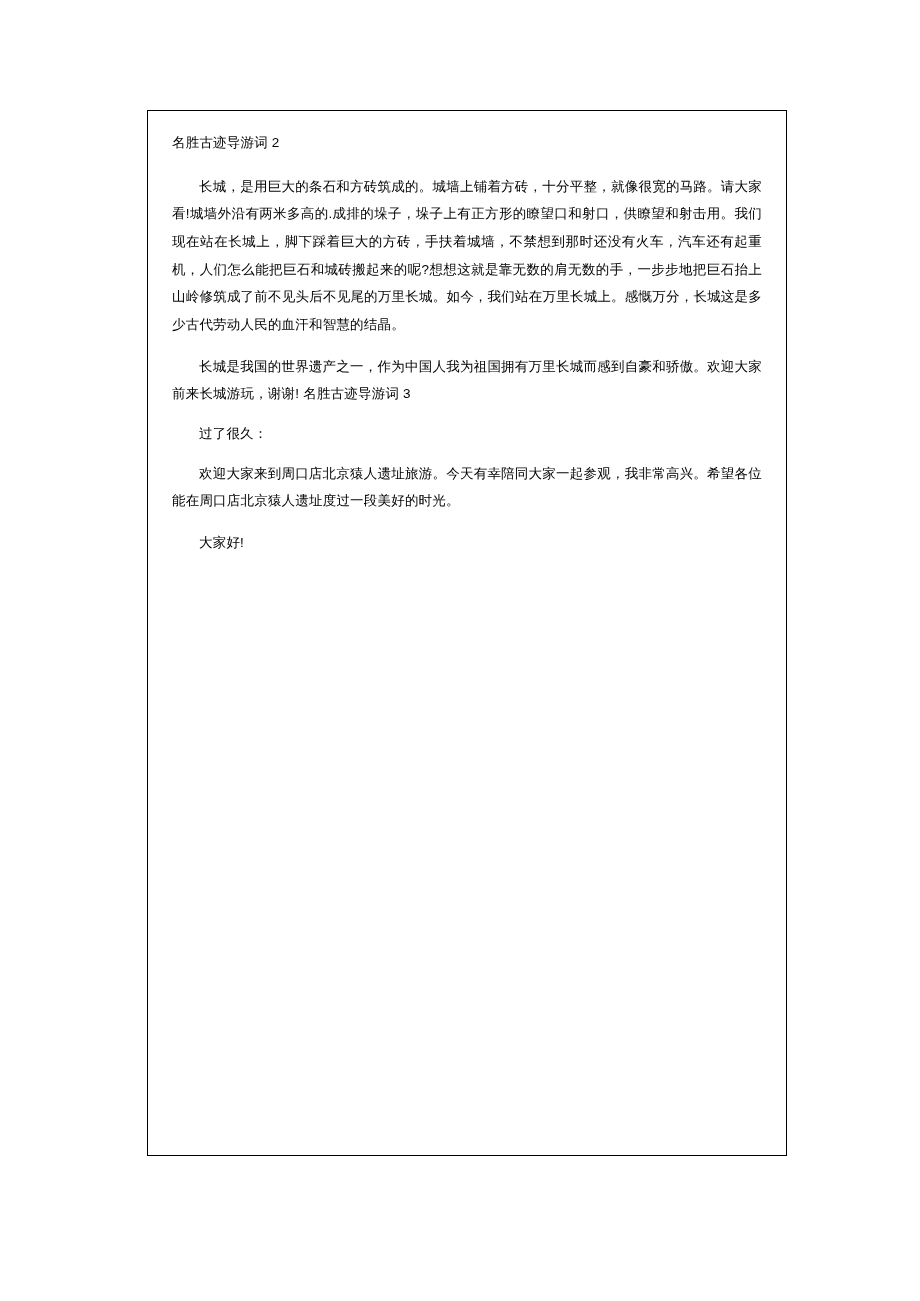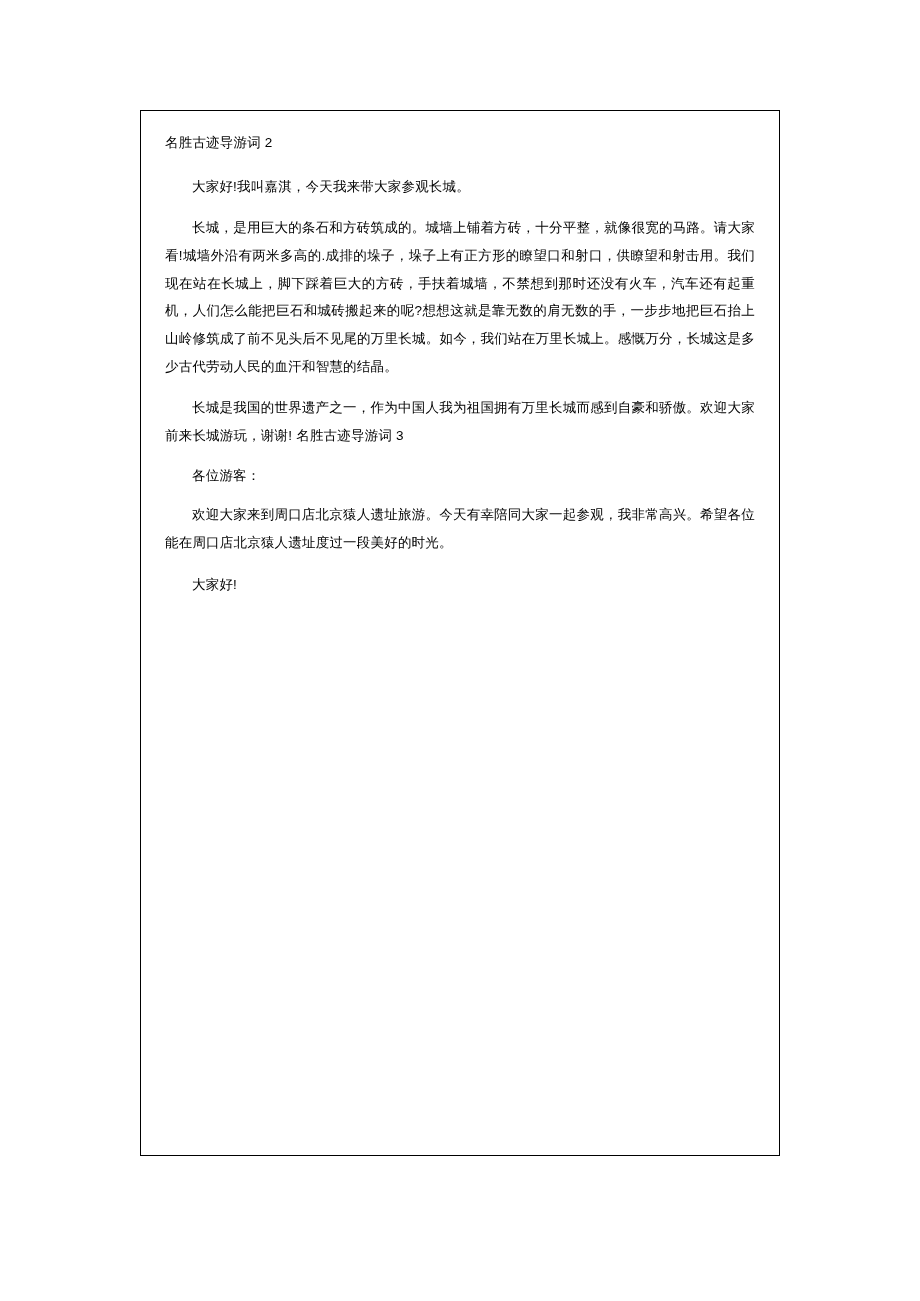--- a/index.html
+++ b/index.html
@@ -11,20 +11,21 @@
     width: 920px;
     height: 1301px;
     font-family: "Liberation Sans", sans-serif;
     color: #000000;
   }
   .page {
     position: relative;
     width: 732px;
     height: 1301px;
     box-sizing: border-box;
+    margin-left: 7px;
   }
   .doc-frame {
     position: absolute;
     left: 140px;
     top: 110px;
     width: 640px;
     height: 1046px;
     border: 1px solid #000000;
     box-sizing: border-box;
     background: #ffffff;
@@ -52,21 +53,20 @@
     margin-bottom: 16px;
   }
 </style>
 </head>
 <body>
 
 <div class="page">
   <div class="doc-frame">
     <div class="doc-body">
       <p class="heading">名胜古迹导游词 2</p>
-      <p class="indent">大家好!我叫嘉淇，今天我来带大家参观长城。</p>
       <p class="indent">长城，是用巨大的条石和方砖筑成的。城墙上铺着方砖，十分平整，就像很宽的马路。请大家看!城墙外沿有两米多高的.成排的垛子，垛子上有正方形的瞭望口和射口，供瞭望和射击用。我们现在站在长城上，脚下踩着巨大的方砖，手扶着城墙，不禁想到那时还没有火车，汽车还有起重机，人们怎么能把巨石和城砖搬起来的呢?想想这就是靠无数的肩无数的手，一步步地把巨石抬上山岭修筑成了前不见头后不见尾的万里长城。如今，我们站在万里长城上。感慨万分，长城这是多少古代劳动人民的血汗和智慧的结晶。</p>
       <p class="indent tight">长城是我国的世界遗产之一，作为中国人我为祖国拥有万里长城而感到自豪和骄傲。欢迎大家前来长城游玩，谢谢! 名胜古迹导游词 3</p>
-      <p class="indent tight">各位游客：</p>
+      <p class="indent tight">过了很久：</p>
       <p class="indent">欢迎大家来到周口店北京猿人遗址旅游。今天有幸陪同大家一起参观，我非常高兴。希望各位能在周口店北京猿人遗址度过一段美好的时光。</p>
       <p class="indent tight">大家好!</p>
     </div>
   </div>
 </div>
 
 </body></html>

